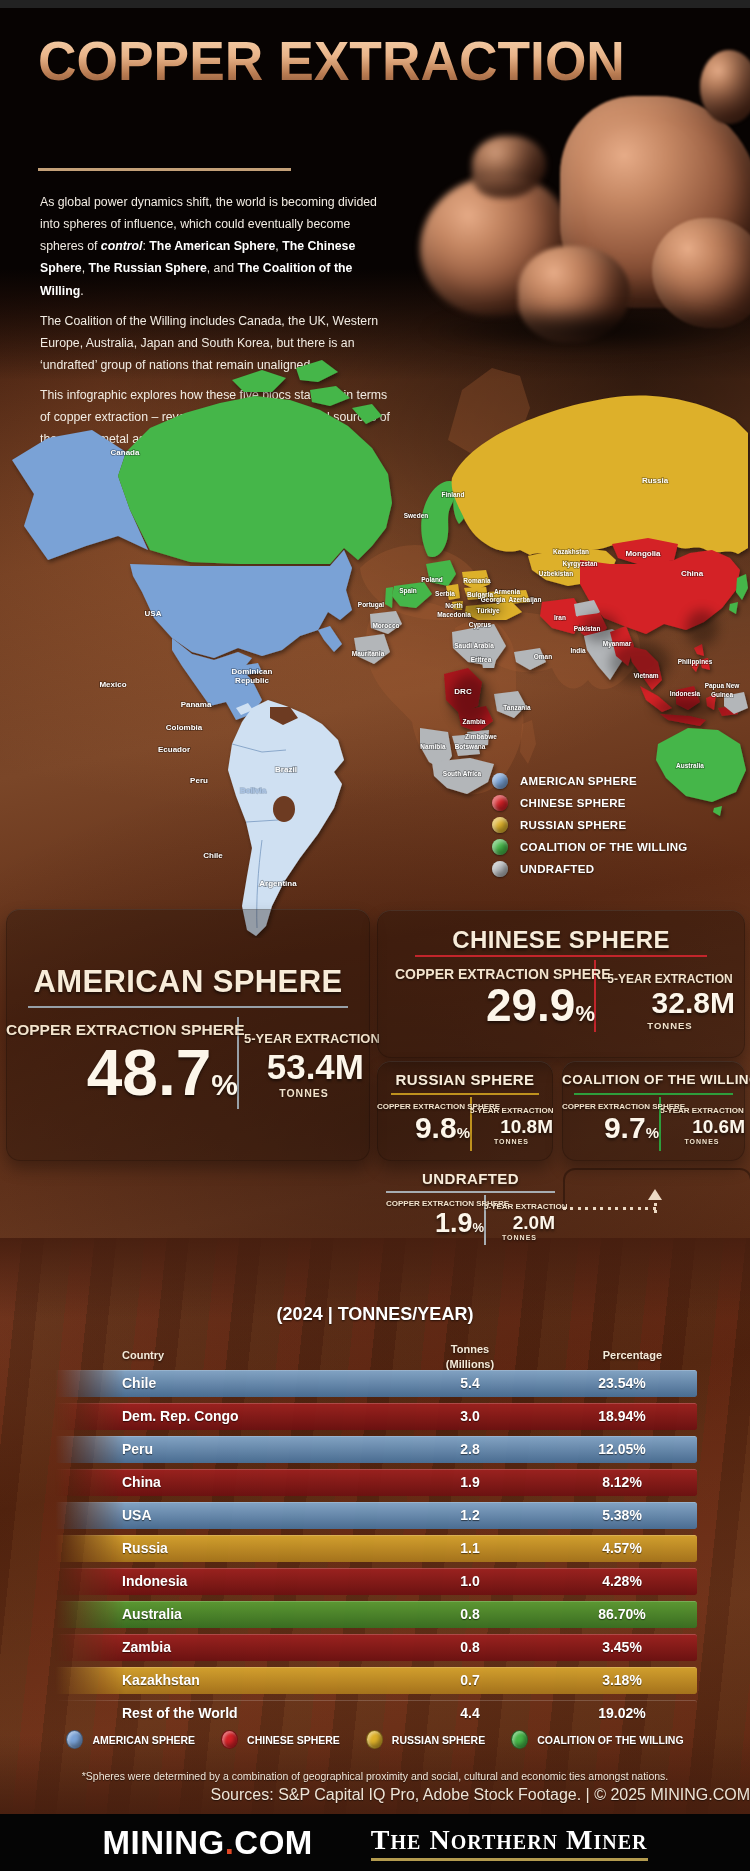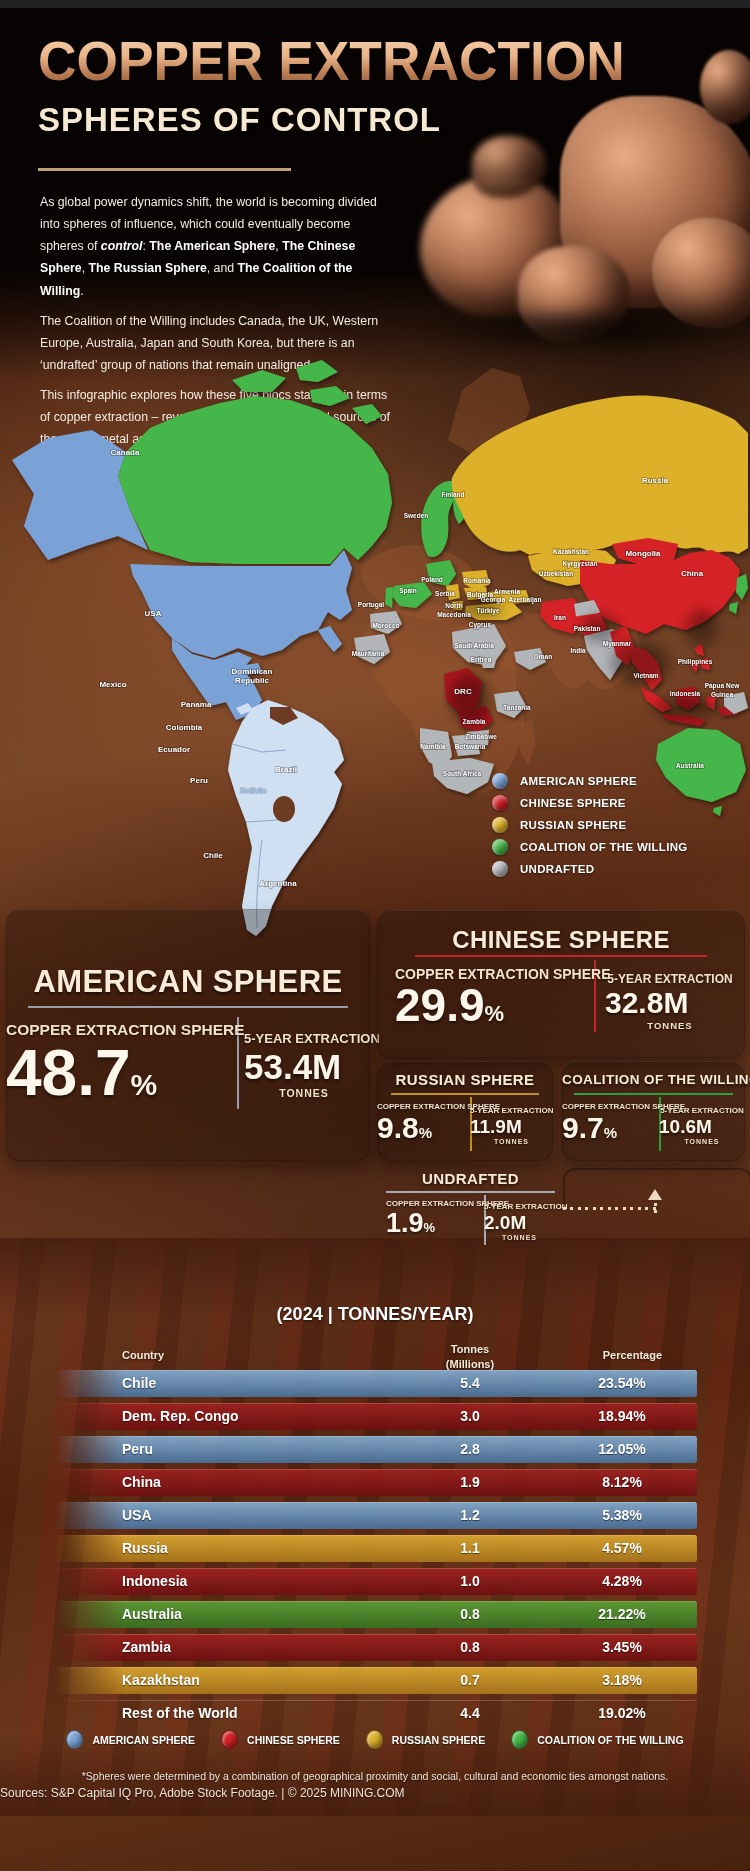--- a/index.html
+++ b/index.html
@@ -66,21 +66,21 @@
   .dot-undrafted{background-color:var(--c-undrafted);}
 
   
   .sphere-box{position:absolute;background:rgba(26,11,5,.32);border-radius:14px;
     box-shadow:inset 0 1px 0 rgba(255,255,255,.10), inset 0 0 0 1px rgba(0,0,0,.18), 0 8px 16px rgba(0,0,0,.30);}
   .sb-name{position:absolute;left:0;right:0;text-align:center;font-weight:800;color:#f8ecd9;
     text-shadow:0 2px 3px rgba(0,0,0,.6);letter-spacing:.4px;white-space:nowrap;}
   .sb-hdiv{position:absolute;height:2px;}
   .sb-vdiv{position:absolute;width:2px;}
   .sb-label{position:absolute;text-align:center;font-weight:700;color:#f3e3cc;text-shadow:0 1px 2px rgba(0,0,0,.6);white-space:nowrap;}
-  .sb-val{position:absolute;text-align:left;font-weight:800;color:#fdf6ea;text-shadow:0 2px 3px rgba(0,0,0,.55);white-space:nowrap;line-height:1;}
+  .sb-val{position:absolute;text-align:right;font-weight:800;color:#fdf6ea;text-shadow:0 2px 3px rgba(0,0,0,.55);white-space:nowrap;line-height:1;}
   .sb-unit{font-weight:800;}
   .sb-tonnes{position:absolute;text-align:center;font-weight:700;color:#f3e3cc;letter-spacing:1px;text-shadow:0 1px 2px rgba(0,0,0,.6);}
 
   
   .dotted-line{position:absolute;left:563px;top:1199px;width:94px;height:3px;
     background:repeating-linear-gradient(90deg,#ecd9c4 0 3px,transparent 3px 7.5px);}
   .up-arrow{position:absolute;left:648px;top:1181px;width:0;height:0;
     border-left:7px solid transparent;border-right:7px solid transparent;border-bottom:11px solid #ecd9c4;}
   .arrow-dot{position:absolute;width:3px;height:3px;background:#ecd9c4;}
   .panel-edge{position:absolute;left:563px;top:1160px;width:185px;height:40px;border:2px solid rgba(20,8,4,.40);
@@ -110,21 +110,21 @@
   .rc{left:67px;} .rt{left:375px;width:80px;text-align:center;} .rp{left:512px;width:110px;text-align:center;}
 
   
   .footer-legend{position:absolute;left:0;top:1722px;width:750px;display:flex;justify-content:center;align-items:center;gap:26px;}
   .fl-item{display:flex;align-items:center;}
   .fl-dot{width:15px;height:17px;border-radius:50%;margin-right:9px;border:1px solid rgba(0,0,0,.45);
     box-shadow:inset 2px 2px 3px rgba(255,255,255,.4), inset -2px -3px 4px rgba(0,0,0,.4);}
   .fl-label{font-size:10.5px;font-weight:700;color:#fff;text-shadow:0 1px 1px rgba(0,0,0,.6);white-space:nowrap;}
 
   .footnote{position:absolute;left:0;top:1762px;width:750px;text-align:center;font-size:10.5px;color:#efe4d6;text-shadow:0 1px 1px rgba(0,0,0,.5);}
-  .sources{position:absolute;left:0;top:1778px;width:750px;text-align:left;font-size:12px;color:#efe4d6;text-shadow:0 1px 1px rgba(0,0,0,.5);}
+  .sources{position:absolute;left:0;top:1778px;width:750px;text-align:right;font-size:16px;color:#efe4d6;text-shadow:0 1px 1px rgba(0,0,0,.5);}
 
   .footer-bar{position:absolute;left:0;top:1806px;width:750px;height:57px;background:#050505;
     display:flex;justify-content:center;align-items:center;gap:58px;}
   .brand-mining{font-size:33px;font-weight:800;color:#fff;letter-spacing:.5px;white-space:nowrap;}
   .brand-mining .dot{color:var(--c-accent_red_dot);}
   .brand-nm{display:flex;flex-direction:column;align-items:center;}
   .brand-nm-text{font-family:"Liberation Serif",serif;font-size:28px;font-weight:700;color:#fff;
     font-variant:small-caps;letter-spacing:1px;white-space:nowrap;}
   .brand-nm-underline{width:100%;height:3px;background:var(--c-gold_underline);margin-top:2px;}
   .bottom-strip{position:absolute;left:0;top:1863px;width:750px;height:8px;background:#cdd0d4;}
@@ -138,21 +138,20 @@
 
   <div class="nugget n2"></div>
   <div class="nugget n6"></div>
   <div class="nugget n1"></div>
   <div class="nugget n5"></div>
   <div class="nugget n3"></div>
   <div class="nugget n4"></div>
   <div class="nug-shadow"></div>
 
   <div class="page-title">COPPER EXTRACTION</div>
-  <div class="page-subtitle">SPHERES OF CONTROL</div>
   <div class="title-divider"></div>
   <div class="intro" id="intro">
       <p><span>As global power dynamics shift, the world is becoming divided into spheres of influence, which could eventually become spheres of </span><b><i>control</i></b><span>: </span><b>The American Sphere</b><span>, </span><b>The Chinese Sphere</b><span>, </span><b>The Russian Sphere</b><span>, and </span><b>The Coalition of the Willing</b><span>.</span></p>
       <p><span>The Coalition of the Willing includes Canada, the UK, Western Europe, Australia, Japan and South Korea, but there is an ‘undrafted’ group of nations that remain unaligned.</span></p>
       <p><span>This infographic explores how these five blocs stack up in terms of copper extraction – revealing which powers control sources of the critical metal as geopolitical lines harden.</span></p>
     </div>
 
   <svg class="map-svg" viewBox="0 330 750 600">
     <defs>
       <filter id="smud" x="-60%" y="-60%" width="220%" height="220%">
@@ -360,21 +359,21 @@
     <div class="sb-tonnes" style="left:228px;width:130px;top:110px;font-size:9.5px;">TONNES</div>
   </div>
 
   <div class="sphere-box" style="left:377px;top:1053px;width:176px;height:100px;">
     <div class="sb-name" style="top:10px;font-size:15px;">RUSSIAN SPHERE</div>
     <div class="sb-hdiv" style="top:32px;left:14px;right:14px;background:#bf921e;height:1.5px;"></div>
     <div class="sb-vdiv" style="left:93px;top:36px;height:54px;background:#bf921e;width:1.5px;"></div>
     <div class="sb-label" style="left:0;width:93px;top:41px;font-size:8px;">COPPER EXTRACTION SPHERE</div>
     <div class="sb-val" style="left:0;width:93px;top:52px;font-size:30px;"><span>9.8</span><span class="sb-unit" style="font-size:15px;">%</span></div>
     <div class="sb-label" style="left:93px;width:83px;top:45px;font-size:8px;">5-YEAR EXTRACTION</div>
-    <div class="sb-val" style="left:93px;width:83px;top:56px;font-size:19px;">11.9M</div>
+    <div class="sb-val" style="left:93px;width:83px;top:56px;font-size:19px;">10.8M</div>
     <div class="sb-tonnes" style="left:93px;width:83px;top:77px;font-size:7px;">TONNES</div>
   </div>
 
   <div class="sphere-box" style="left:562px;top:1053px;width:183px;height:100px;">
     <div class="sb-name" style="top:11px;font-size:13.5px;">COALITION OF THE WILLING</div>
     <div class="sb-hdiv" style="top:32px;left:12px;right:12px;background:#2e9e3c;height:1.5px;"></div>
     <div class="sb-vdiv" style="left:97px;top:36px;height:54px;background:#2e9e3c;width:1.5px;"></div>
     <div class="sb-label" style="left:0;width:97px;top:41px;font-size:8px;">COPPER EXTRACTION SPHERE</div>
     <div class="sb-val" style="left:0;width:97px;top:52px;font-size:30px;"><span>9.7</span><span class="sb-unit" style="font-size:15px;">%</span></div>
     <div class="sb-label" style="left:97px;width:86px;top:45px;font-size:8px;">5-YEAR EXTRACTION</div>
@@ -443,21 +442,21 @@
       <div class="t-row" style="top: 198px;">
         <div class="band band-chinese"></div>
         <span class="rc">Indonesia</span>
         <span class="rt">1.0</span>
         <span class="rp">4.28%</span>
       </div>
       <div class="t-row" style="top: 231px;">
         <div class="band band-coalition"></div>
         <span class="rc">Australia</span>
         <span class="rt">0.8</span>
-        <span class="rp">21.22%</span>
+        <span class="rp">86.70%</span>
       </div>
       <div class="t-row" style="top: 264px;">
         <div class="band band-chinese"></div>
         <span class="rc">Zambia</span>
         <span class="rt">0.8</span>
         <span class="rp">3.45%</span>
       </div>
       <div class="t-row" style="top: 297px;">
         <div class="band band-russian"></div>
         <span class="rc">Kazakhstan</span>
@@ -486,14 +485,21 @@
         <span class="fl-label">RUSSIAN SPHERE</span>
       </div>
       <div class="fl-item">
         <span class="fl-dot dot-coalition"></span>
         <span class="fl-label">COALITION OF THE WILLING</span>
       </div>
     </div>
   <div class="footnote">*Spheres were determined by a combination of geographical proximity and social, cultural and economic ties amongst nations.</div>
   <div class="sources">Sources: S&amp;P Capital IQ Pro, Adobe Stock Footage.  |  © 2025 MINING.COM</div>
 
+  <div class="footer-bar">
+    <div class="brand-mining"><span>MINING</span><span class="dot">.</span><span>COM</span></div>
+    <div class="brand-nm">
+      <div class="brand-nm-text">The Northern Miner</div>
+      <div class="brand-nm-underline"></div>
+    </div>
+  </div>
   <div class="bottom-strip"></div>
 </div>
 
 </body></html>

